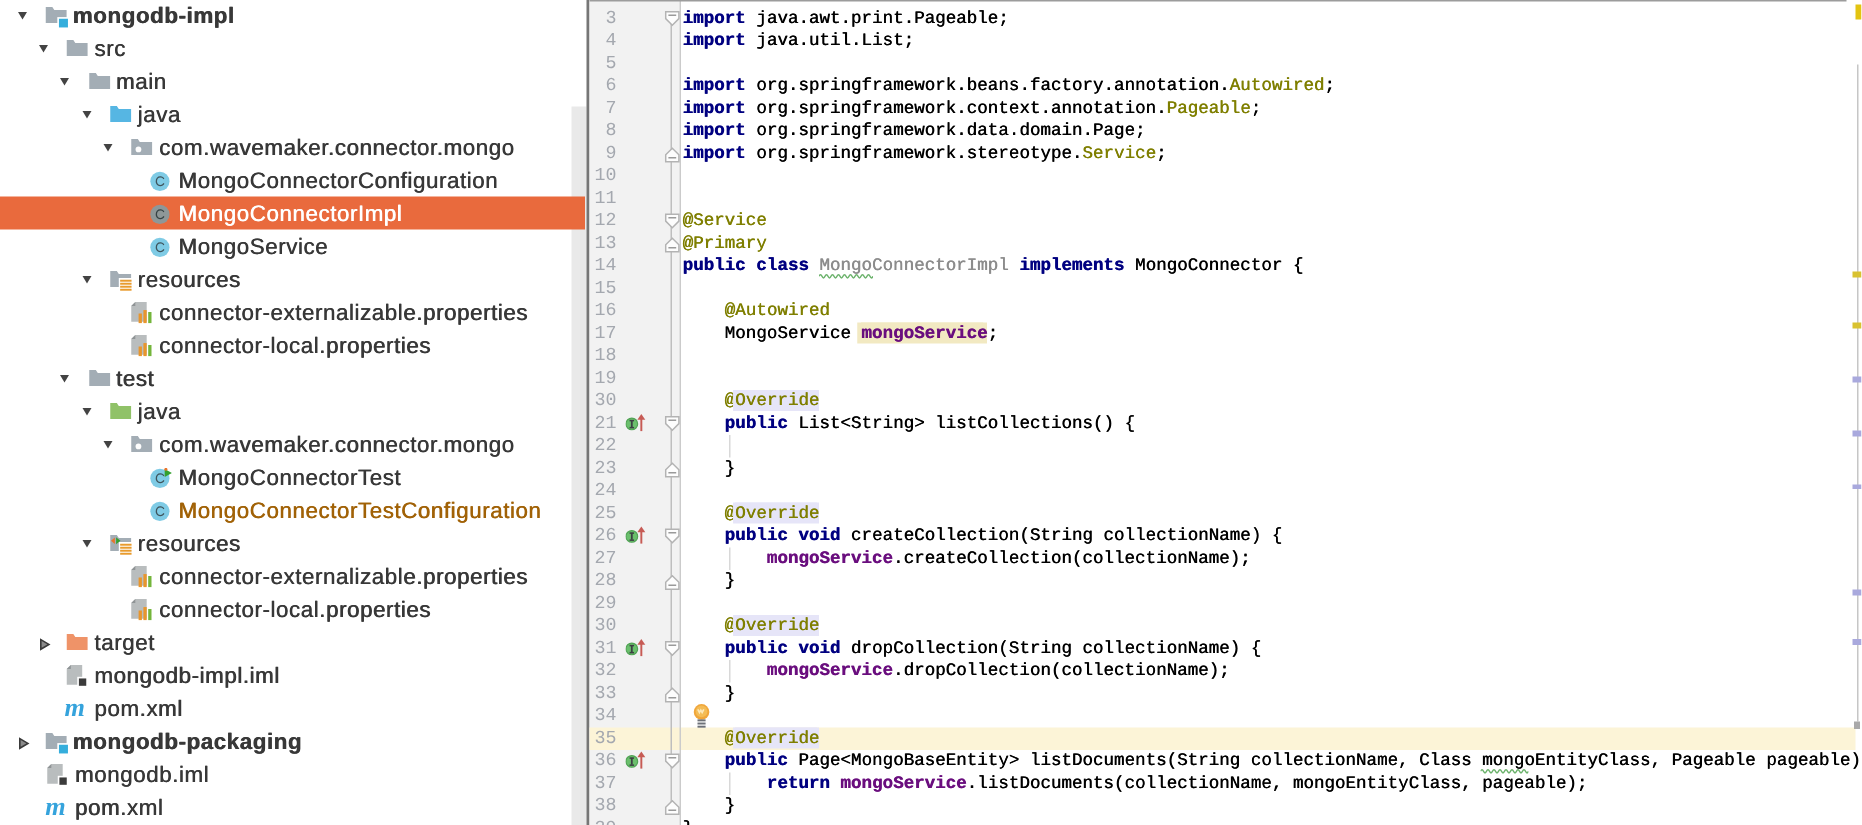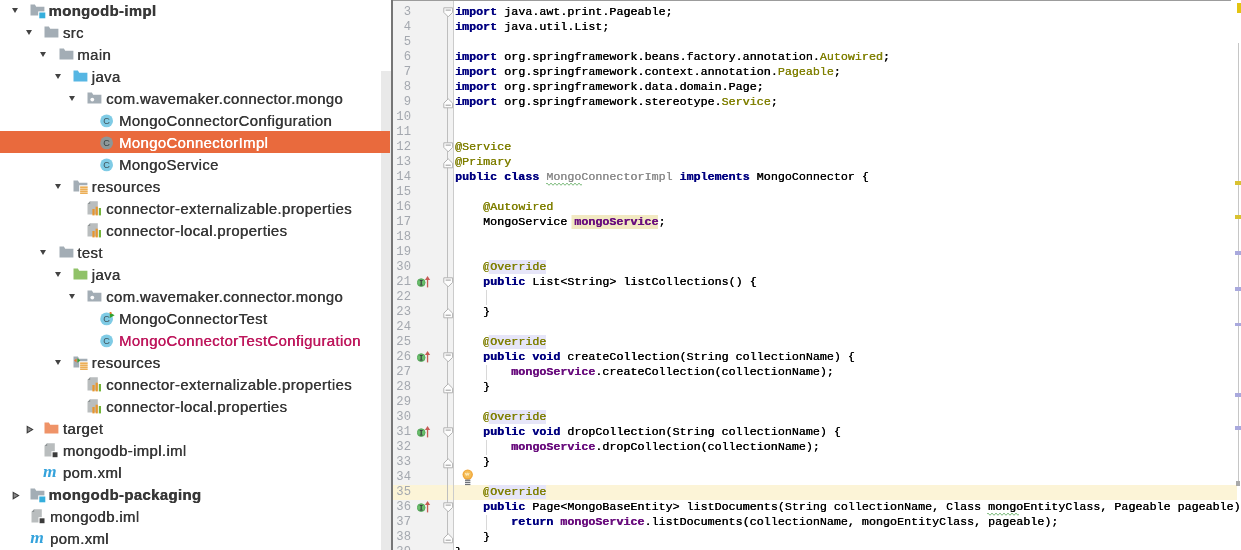--- a/index.html
+++ b/index.html
@@ -115,21 +115,21 @@
         <circle cx="6.6" cy="6.9" r="6.4" fill="#7fcbe5"></circle>
         <text x="6.6" y="10.1" text-anchor="middle" font-family="Liberation Sans" font-size="9.2" fill="#3f545c">C</text>
         <path d="M9.8 6.0 V0.6 L14.6 3.3 z" fill="#33a12e"></path>
         <circle cx="10.6" cy="0.9" r="1.0" fill="#e8742c"></circle>
       </svg></div>
 <div class="trow" style="left:118.9px;top:308px;color:#383838">MongoConnectorTest</div>
 <div style="position:absolute;left:100.3px;top:334.0px;line-height:0"><svg width="14" height="14" viewBox="0 0 14 14">
         <circle cx="6.6" cy="6.9" r="6.4" fill="#7fcbe5"></circle>
         <text x="6.6" y="10.1" text-anchor="middle" font-family="Liberation Sans" font-size="9.2" fill="#3f545c">C</text>
       </svg></div>
-<div class="trow" style="left:118.9px;top:330px;color:#be185d">MongoConnectorTestConfiguration</div>
+<div class="trow" style="left:118.9px;top:330px;color:#a16207">MongoConnectorTestConfiguration</div>
 <div class="arrv" style="left:54.7px;top:359.6px"></div>
 <div style="position:absolute;left:73.0px;top:354.8px;line-height:0"><svg width="15" height="15" viewBox="0 0 15 15">
         <path d="M0.5 12.4 V1.6 h4.4 l1.3 2.1 h8.2 v2.6 h-8.2 v6.1 z" fill="#a3adb5"></path>
         <rect x="7.1" y="7.5" width="7.6" height="1.3" fill="#e89b2d"></rect>
         <rect x="7.1" y="9.5" width="7.6" height="1.3" fill="#e89b2d"></rect>
         <rect x="7.1" y="11.5" width="7.6" height="1.3" fill="#e89b2d"></rect>
         <rect x="7.1" y="13.5" width="7.6" height="1.3" fill="#e89b2d"></rect>
         <path d="M3.6 3.4 L1.0 5.5 L3.6 7.6 z" fill="#e8742c"></path>
         <path d="M4.4 3.2 L7.3 5.5 L4.4 7.8 z" fill="#33a12e"></path>
       </svg></div>

